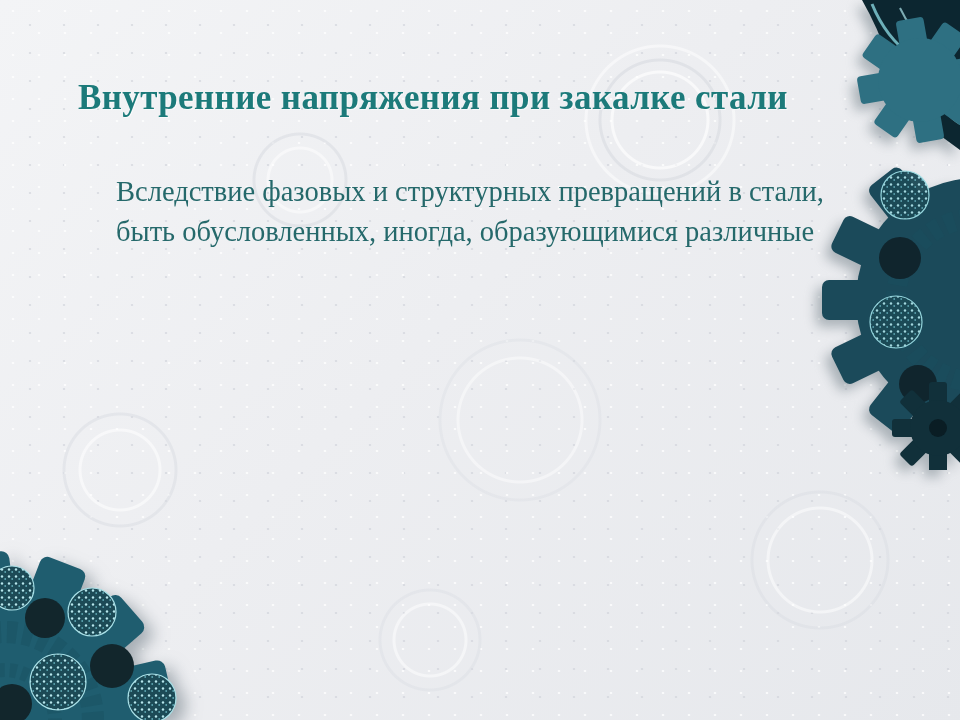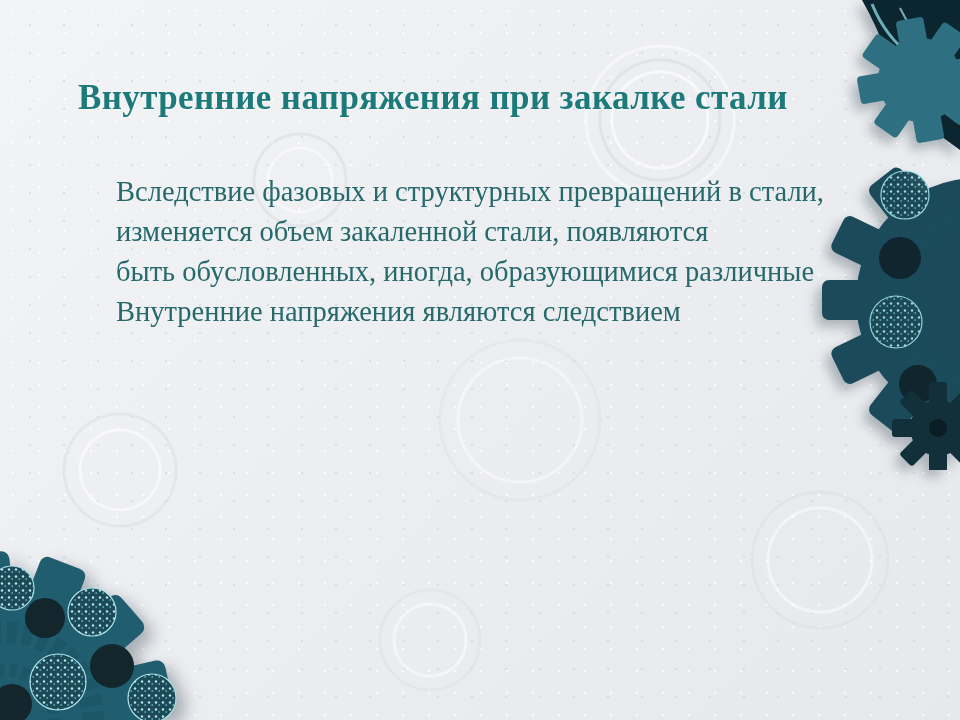--- a/index.html
+++ b/index.html
@@ -43,23 +43,21 @@
 </style>
 </head>
 <body>
 
 <div class="slide">
 
   <div class="title">Внутренние напряжения при закалке стали</div>
 
   <div class="body-text">
     <div class="body-line">Вследствие фазовых и структурных превращений в стали,</div>
-    <div class="body-line">изменяется объем закаленной стали, появляются</div>
     <div class="body-line">быть обусловленных, иногда, образующимися различные</div>
-    <div class="body-line">Внутренние напряжения являются следствием</div>
   </div>
 
   <svg id="gears-top-right" class="gear-svg" viewBox="820 0 140 470" aria-hidden="true">
     <defs>
       <radialGradient id="trGrad" gradientUnits="userSpaceOnUse" cx="890" cy="240" r="220">
         <stop offset="0" stop-color="#3f8a9c"></stop>
         <stop offset="0.6" stop-color="#2a6e81"></stop>
         <stop offset="1" stop-color="#1b4a5a"></stop>
       </radialGradient>
       <pattern id="knobTexA" width="7" height="7" patternUnits="userSpaceOnUse">

